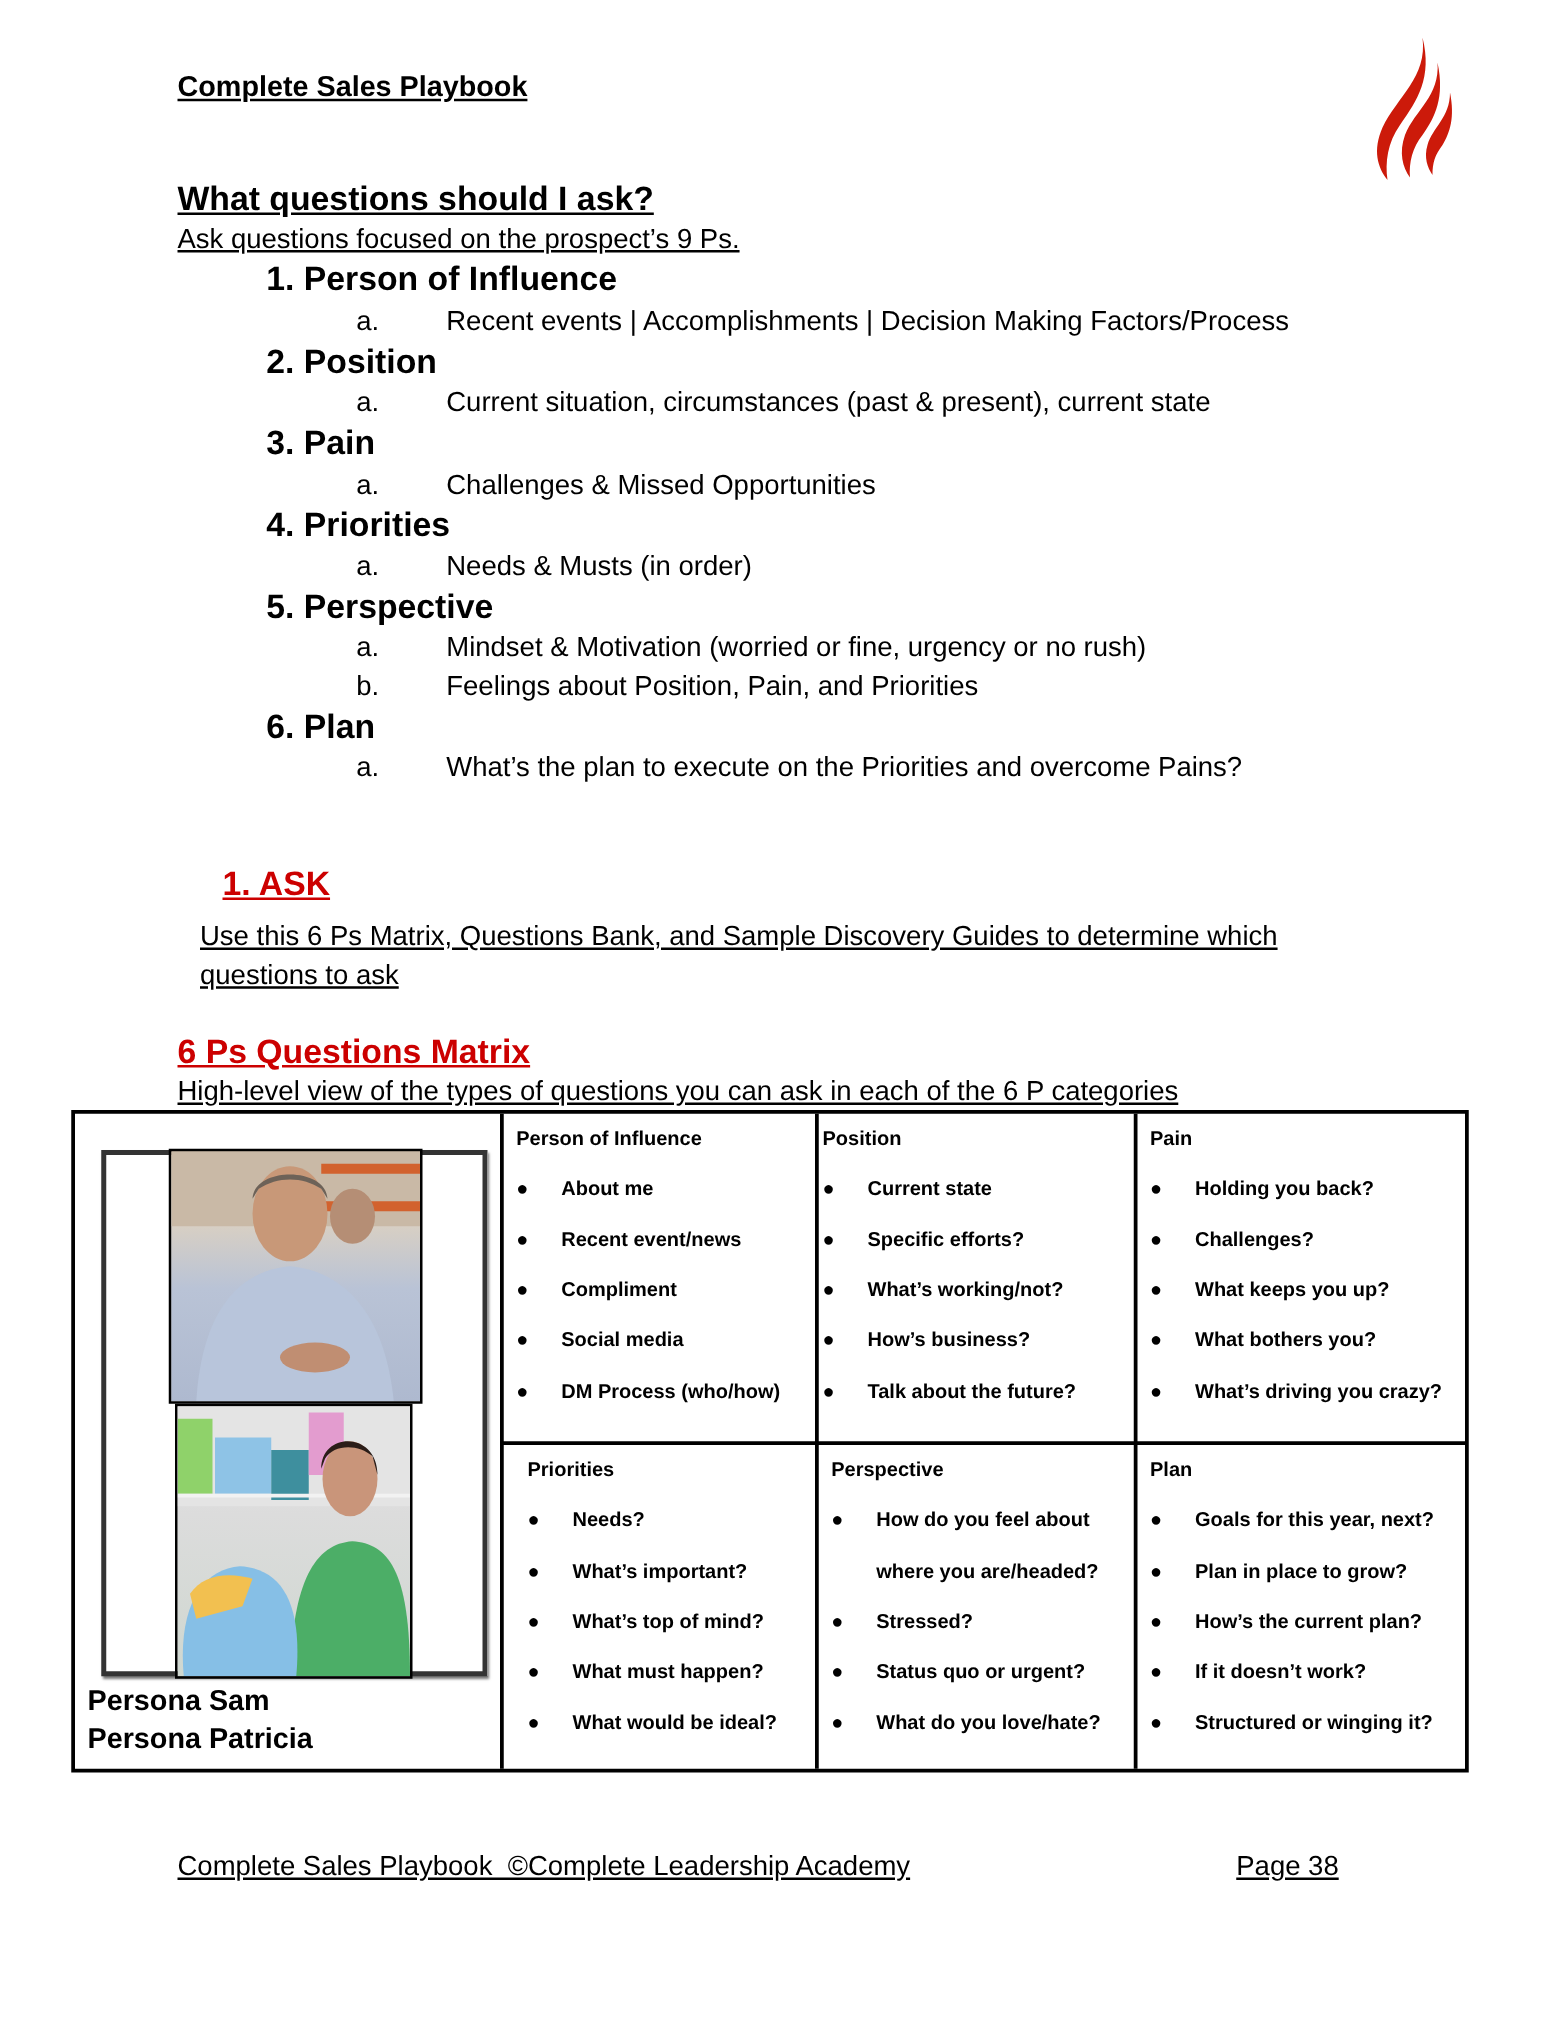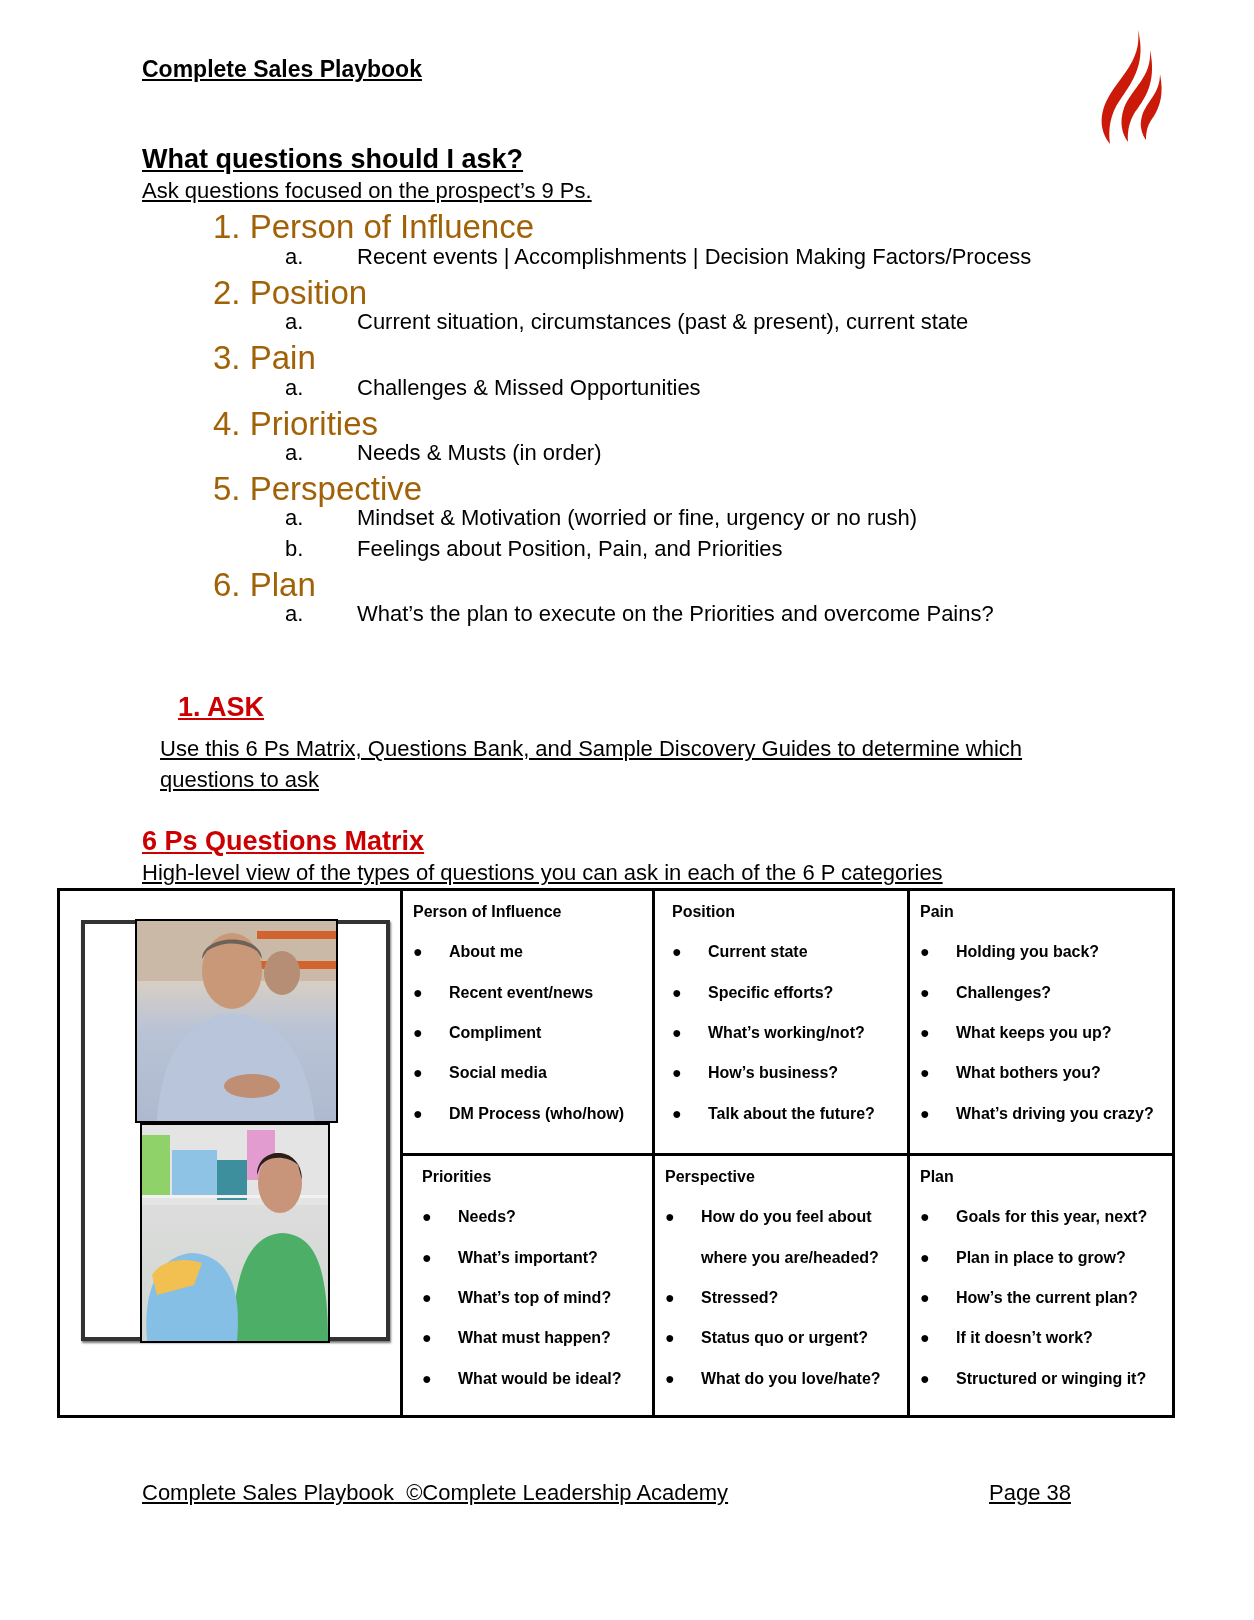--- a/index.html
+++ b/index.html
@@ -5,21 +5,21 @@
     html, body { margin: 0; padding: 0; background: #ffffff; }
     body {
       width: 1254px; height: 1620px; position: relative; overflow: hidden;
       font-family: "Liberation Sans", sans-serif; color: #000;
     }
     .abs { position: absolute; text-decoration: underline; }
     .running-header { left: 142px; top: 56px; font-size: 23px; font-weight: bold; }
     .logo { left: 1088px; top: 22px; width: 76px; height: 126px; }
     .h-main { left: 142px; top: 144px; font-size: 27px; font-weight: bold; }
     .intro { left: 142px; top: 178px; font-size: 22px; }
-    .p-item { position: absolute; left: 213px; font-size: 33px; font-weight: normal; color: #a16207; }
+    .p-item { position: absolute; left: 213px; font-size: 27px; font-weight: bold; color: #000000; }
     .sub { position: absolute; font-size: 22px; }
     .sub .letter { position: absolute; left: 285px; }
     .sub .text { position: absolute; left: 357px; white-space: nowrap; }
     .ask-h { left: 178px; top: 692px; font-size: 27px; font-weight: bold; color: #cc0000; }
     .ask-text { left: 160px; top: 733px; font-size: 22px; line-height: 31px; width: 900px; }
     .matrix-h { left: 142px; top: 826px; font-size: 27px; font-weight: bold; color: #cc0000; }
     .matrix-sub { left: 142px; top: 860px; font-size: 22px; white-space: nowrap; }
 
     .matrix {
       position: absolute; left: 57px; top: 888px; width: 1118px; height: 530px;
@@ -138,20 +138,24 @@
       <rect x="75" y="35" width="30" height="40" fill="#3e8f9e"></rect>
       <rect x="105" y="5" width="28" height="50" fill="#e39ccf"></rect>
       <rect x="0" y="70" width="186" height="3" fill="#f2f2f2"></rect>
       <ellipse cx="138" cy="58" rx="22" ry="30" fill="#c9957a"></ellipse>
       <path d="M115 50 C115 20 160 20 160 55 L156 40 C145 30 125 30 118 42 Z" fill="#2b1d18"></path>
       <path d="M90 216 C92 140 110 110 140 108 C168 110 186 130 186 216 Z" fill="#4cae67"></path>
       <path d="M5 216 C0 160 20 130 50 128 C85 130 100 160 95 216 Z" fill="#86bfe6"></path>
       <path d="M10 150 C20 135 40 132 60 138 L52 160 L15 170 Z" fill="#f2c050"></path>
     </svg>
   </div>
+  <div class="persona-names">
+    <div>Persona Sam</div>
+    <div>Persona Patricia</div>
+  </div>
 
   <div class="cell" style="left:343px;top:0;width:249px;height:262px">
     <div class="cat">Person of Influence</div>
     <div class="q" style="top:52px">
         <span class="b">●</span>
         <span class="t">About me</span>
       </div>
     <div class="q" style="top:93px">
         <span class="b">●</span>
         <span class="t">Recent event/news</span>
@@ -162,21 +166,21 @@
       </div>
     <div class="q" style="top:173px">
         <span class="b">●</span>
         <span class="t">Social media</span>
       </div>
     <div class="q" style="top:214px">
         <span class="b">●</span>
         <span class="t">DM Process (who/how)</span>
       </div>
   </div>
-  <div class="cell" style="left:602px;top:0;width:216px;height:262px">
+  <div class="cell" style="left:588px;top:0;width:216px;height:262px">
     <div class="cat">Position</div>
     <div class="q" style="top:52px">
         <span class="b">●</span>
         <span class="t">Current state</span>
       </div>
     <div class="q" style="top:93px">
         <span class="b">●</span>
         <span class="t">Specific efforts?</span>
       </div>
     <div class="q" style="top:133px">

